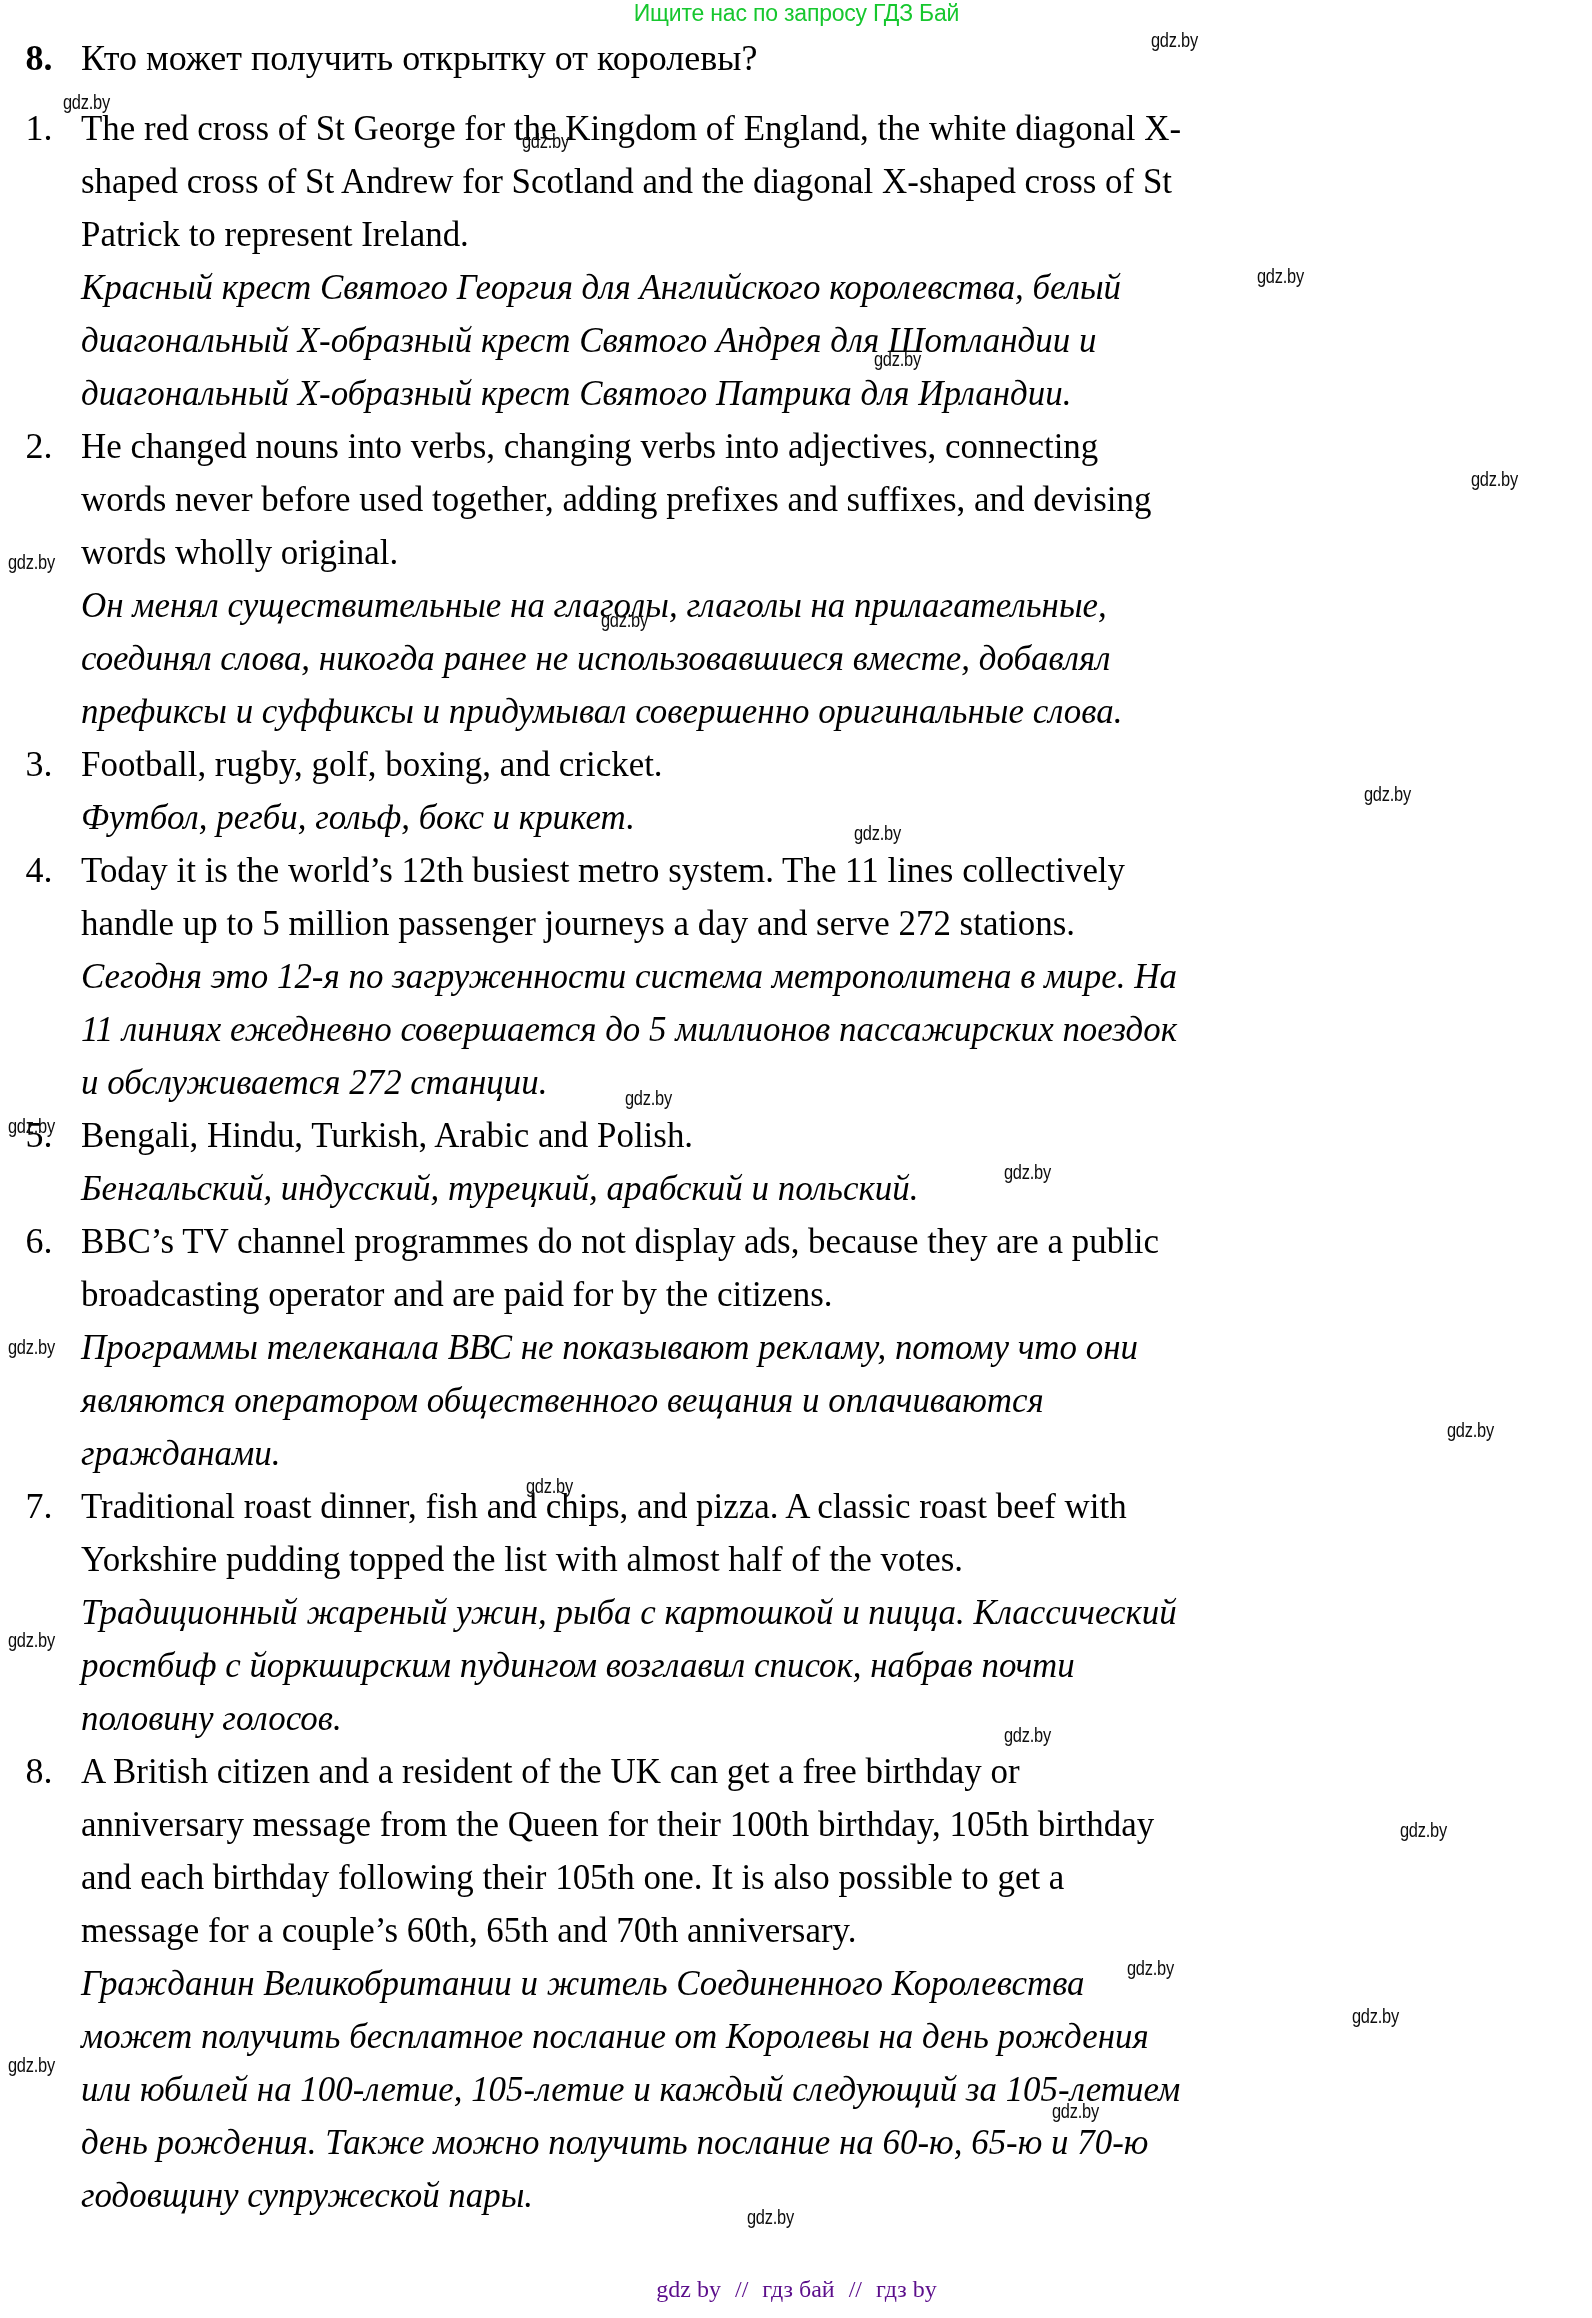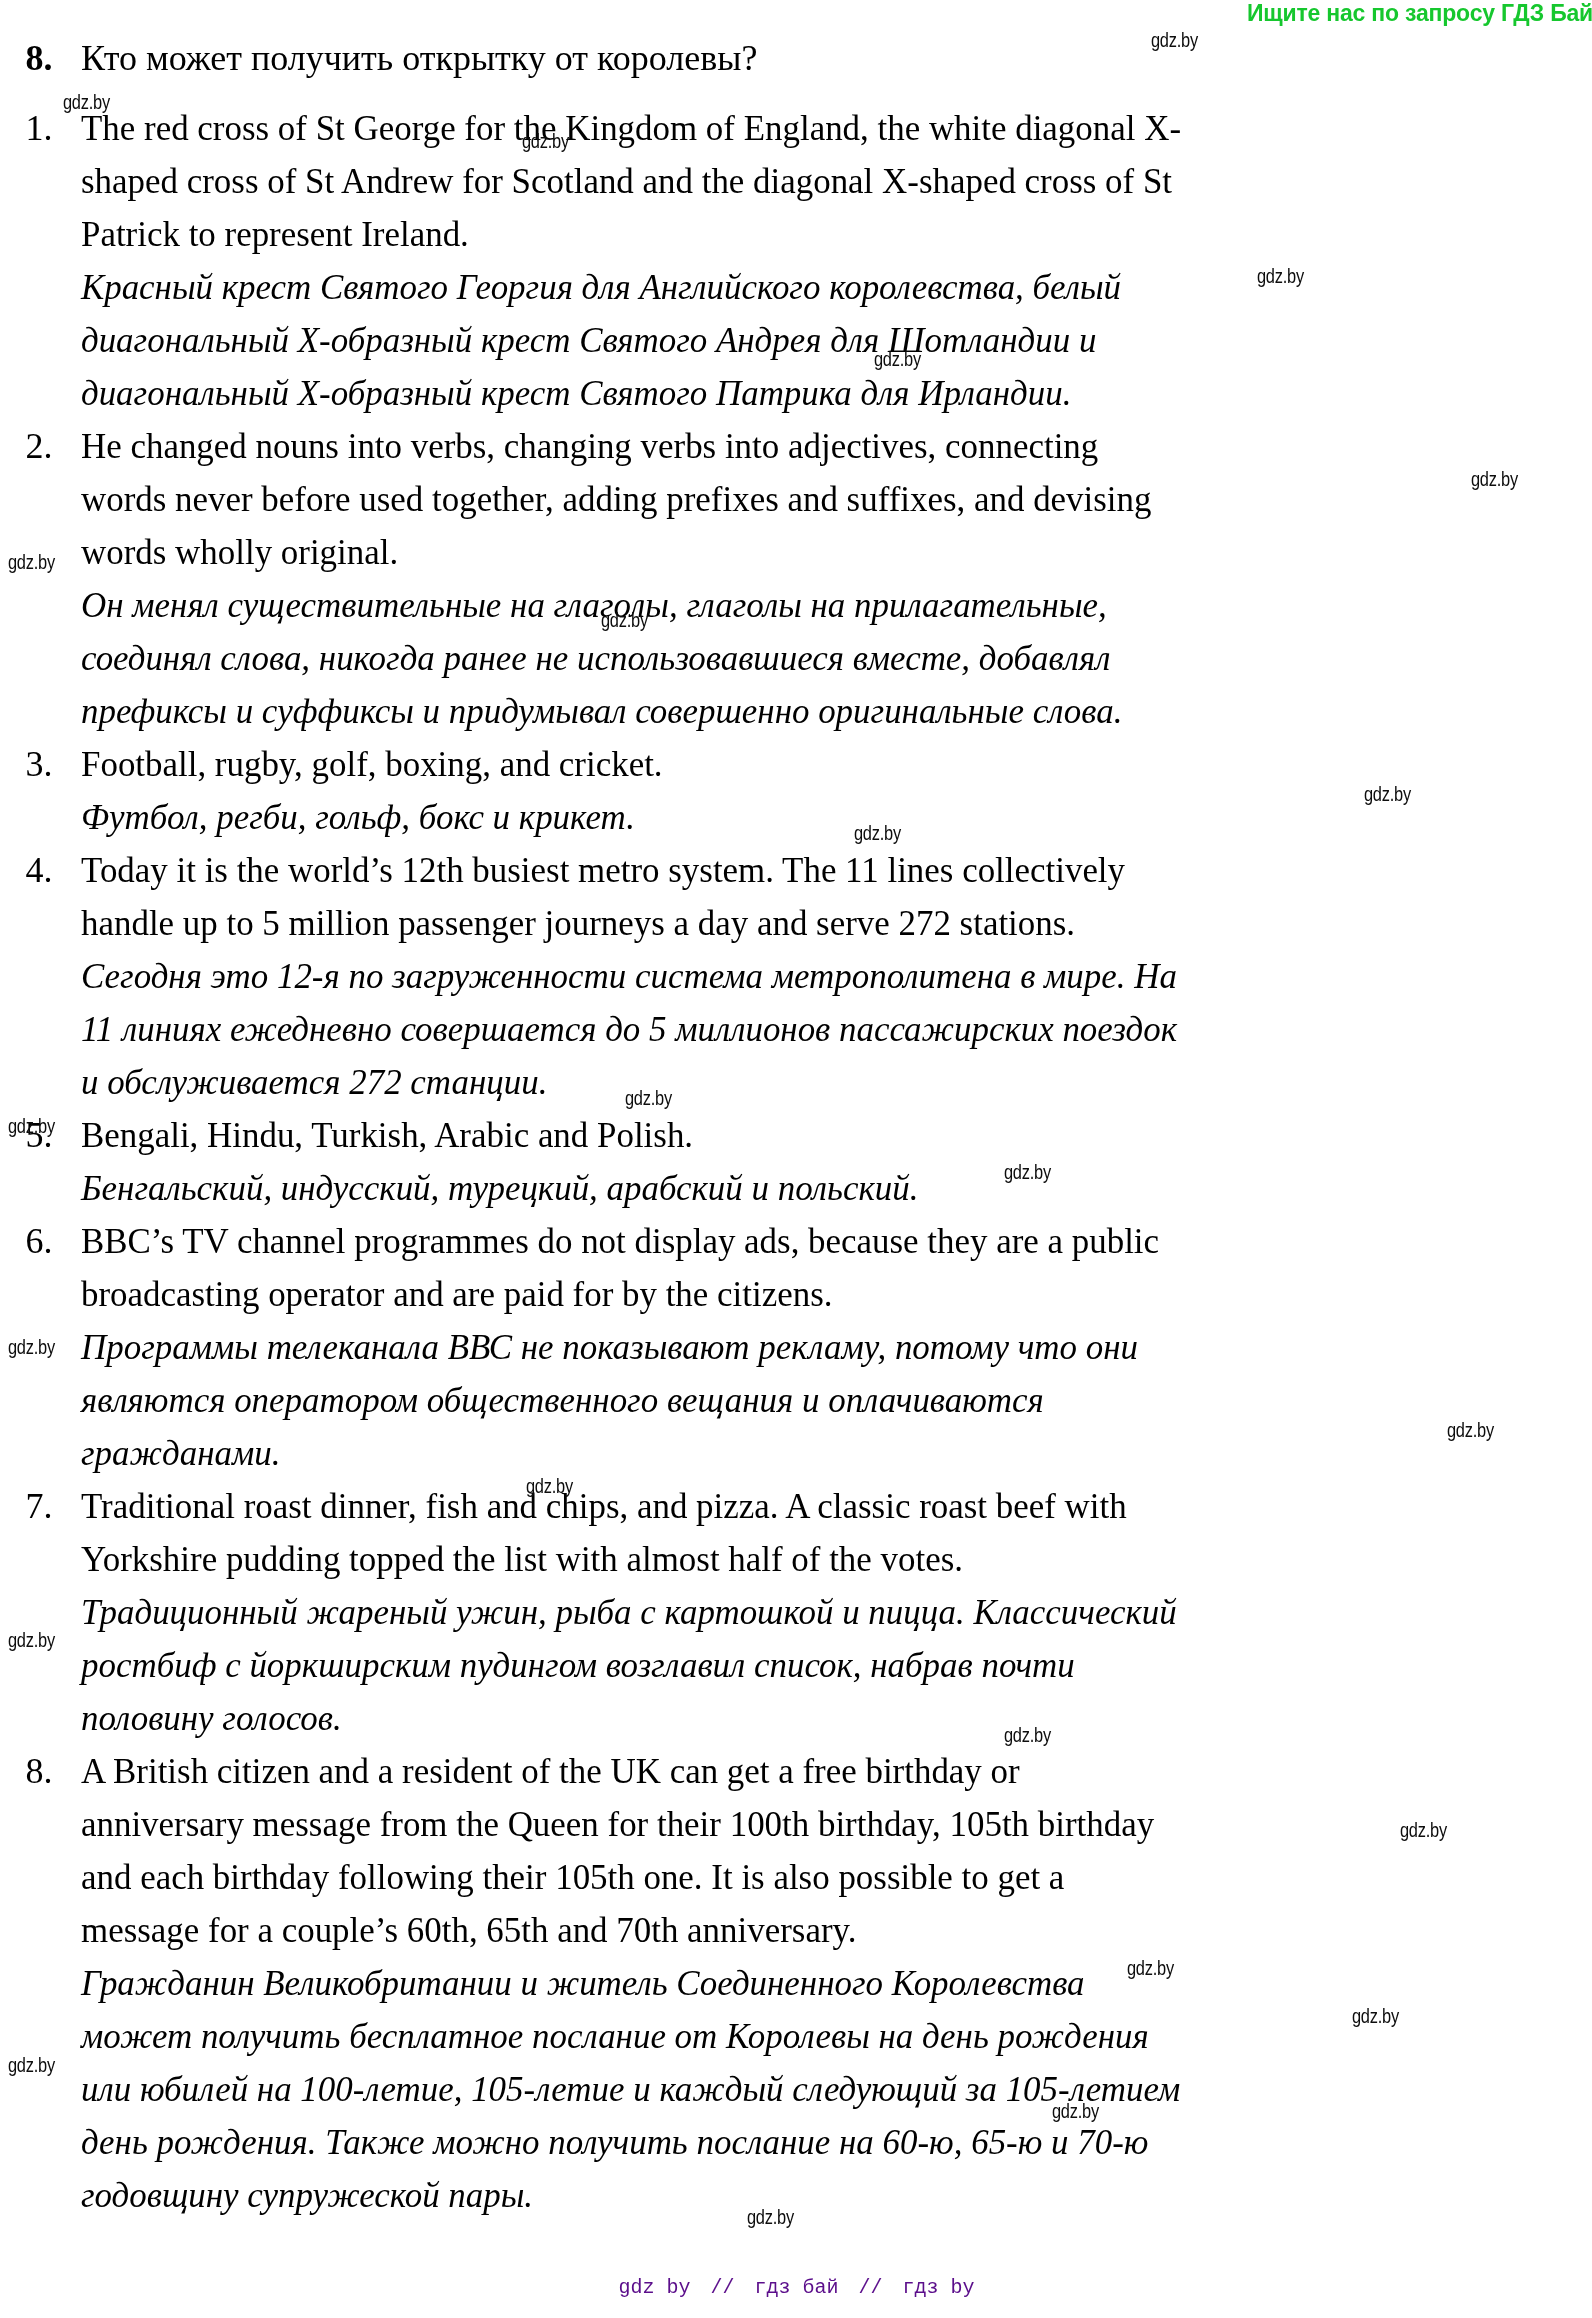--- a/index.html
+++ b/index.html
@@ -15,23 +15,23 @@
     font-family: "Liberation Serif", "DejaVu Serif", serif;
     color: #000000;
   }
 
   
   .promo-banner {
     position: absolute;
     top: 0px;
     left: 0;
     width: 100%;
-    text-align: right;
+    text-align: center;
     font-family: "Liberation Sans", "DejaVu Sans", sans-serif;
-    font-weight: bold;
+    font-weight: normal;
     font-size: 23px;
     color: #16c72e;
     letter-spacing: -0.2px;
     white-space: nowrap;
   }
 
   
   .page {
     position: absolute;
     top: 32px;
@@ -91,22 +91,22 @@
   }
   .wm-narrow { transform: scaleX(0.82); transform-origin: left top; }
 
   
   .site-footer {
     position: absolute;
     left: 0;
     top: 2276px;
     width: 100%;
     text-align: center;
-    font-family: Liberation Mono, monospace;
-    font-size: 20px;
+    font-family: Liberation Serif, serif;
+    font-size: 24px;
     color: #5b0e8b;
     white-space: nowrap;
   }
   .site-footer .sep { padding: 0 8px; }
 </style>
 </head>
 <body>
 
 <div class="promo-banner" style="color: rgb(22, 199, 46);">Ищите нас по запросу ГДЗ Бай</div>
 

